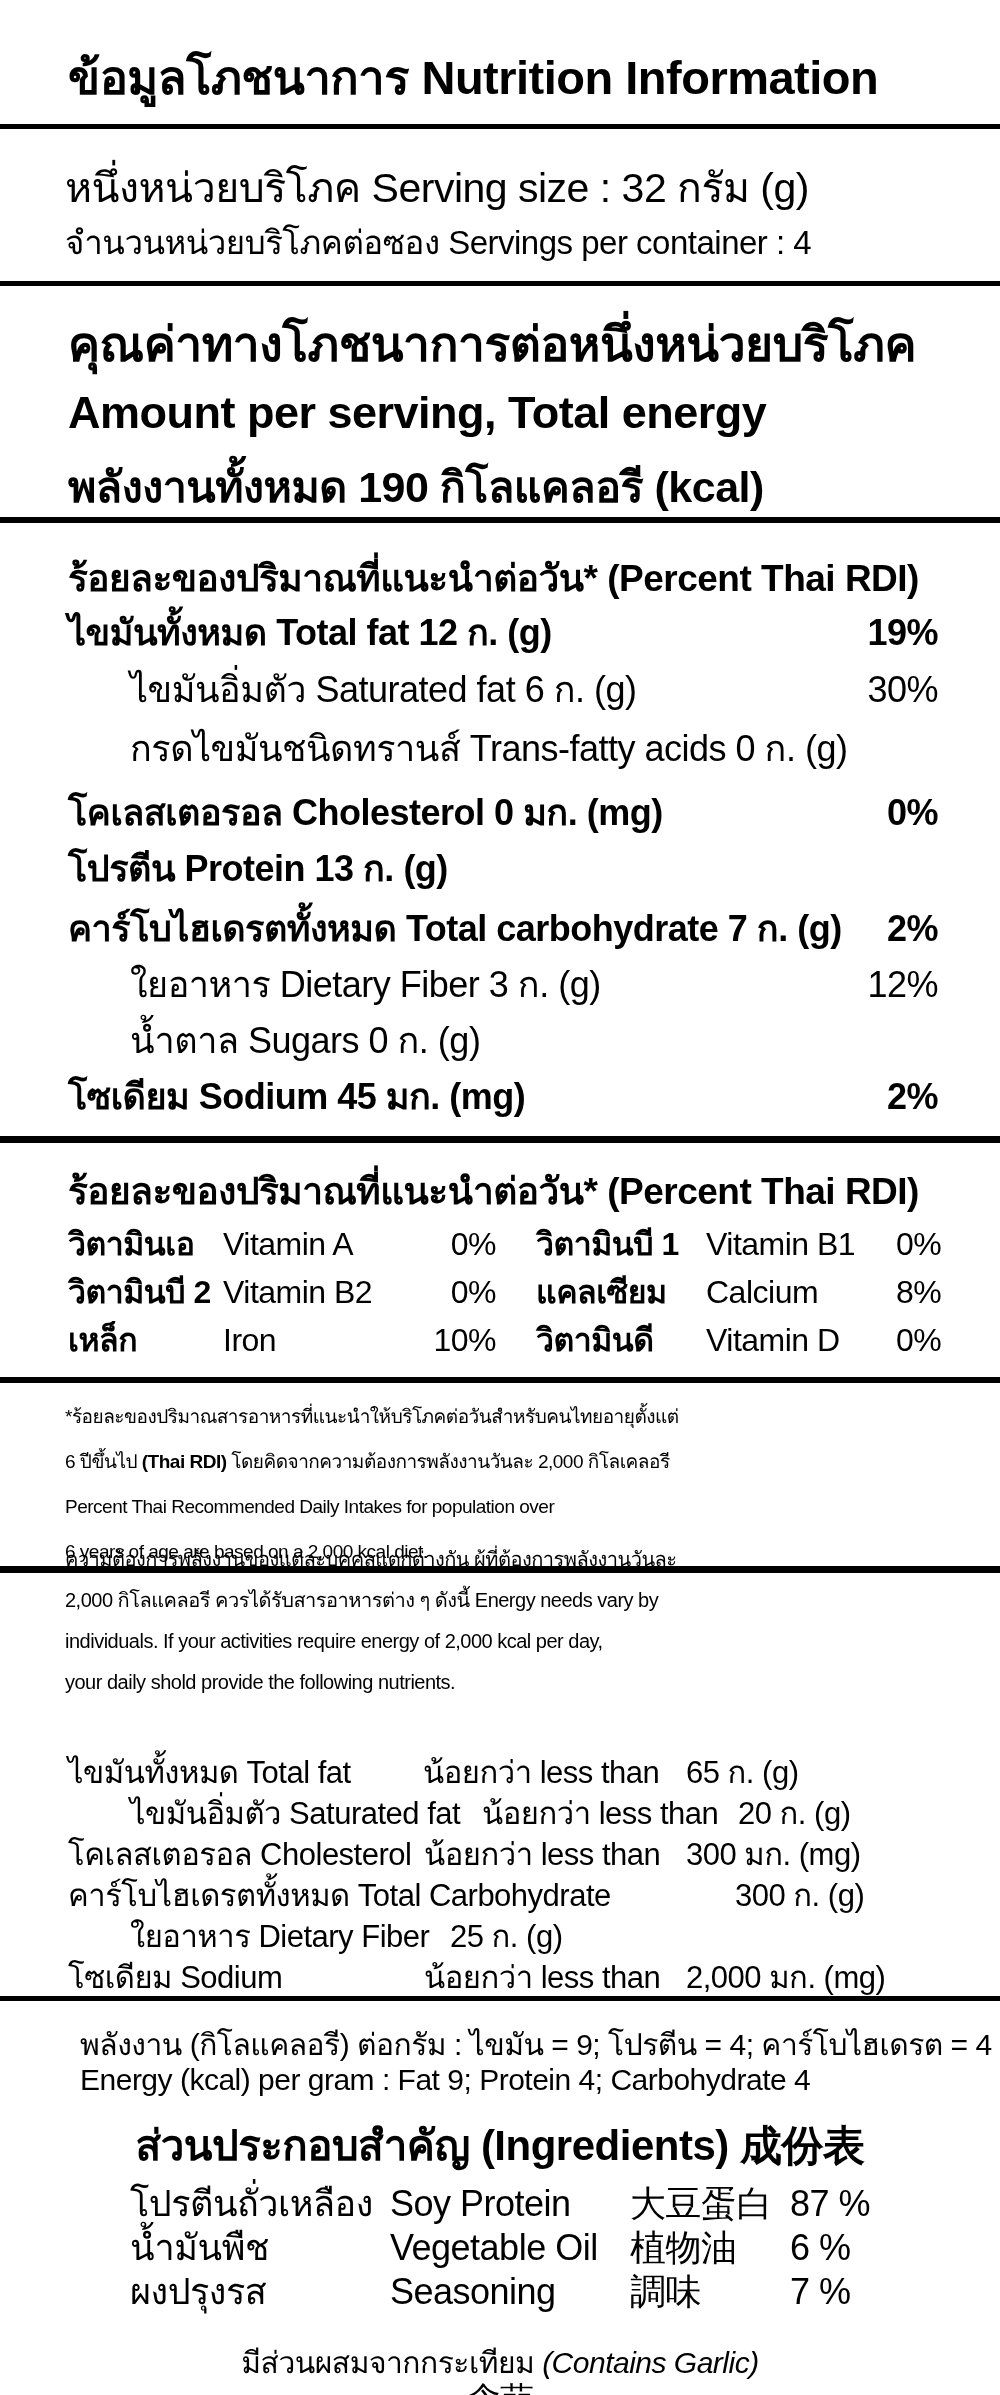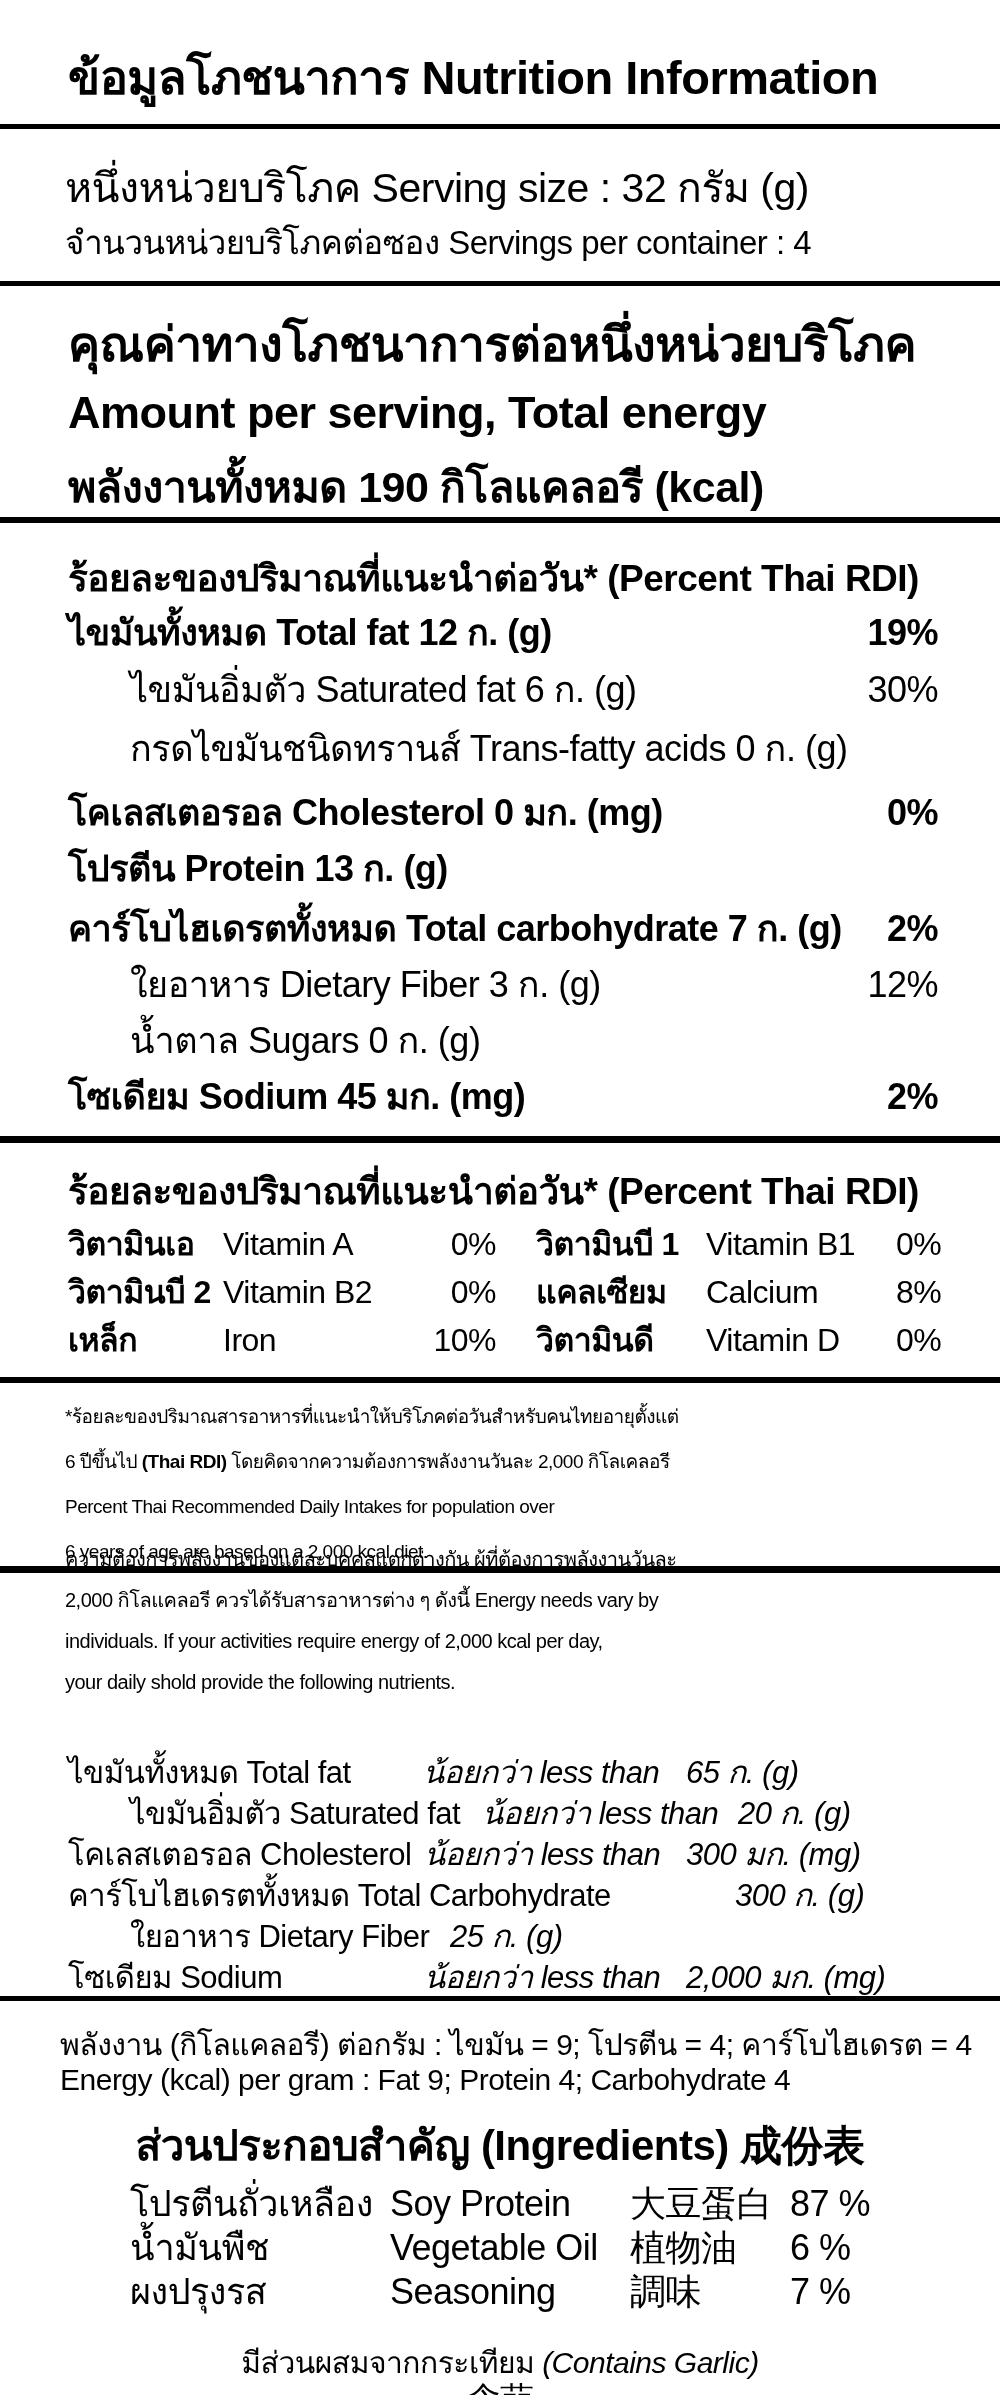--- a/index.html
+++ b/index.html
@@ -22,23 +22,23 @@
   .nrow{position:absolute;left:68px;width:870px;display:flex;justify-content:space-between;font-size:36px;line-height:40px;}
   .nrow .txt.ind{padding-left:62px;}
   .vgrid{position:absolute;top:1226px;left:68px;width:870px;display:grid;
          grid-template-columns:155px 205px 68px 210px 190px 42px;row-gap:12px;font-size:32px;line-height:36px;}
   .vgrid .vth{font-weight:bold;}
   .vgrid .vpct{text-align:right;}
   .vgrid .vth2{padding-left:40px;font-weight:bold;}
   .fnote{top:1394px;left:65px;width:878px;font-size:19px;line-height:45px;}
   .needs{top:1539px;left:65px;width:878px;font-size:20px;line-height:41px;}
   .lrow{position:absolute;left:68px;width:870px;height:41px;font-size:31px;line-height:41px;}
-  .lrow .less,.lrow .amt{position:absolute;top:0;font-style:italic;}
+  .lrow .less,.lrow .amt{position:absolute;top:0;}
   .lrow .lbl.ind{padding-left:62px;}
-  .epg{left:60px;font-size:30px;}
+  .epg{left:80px;font-size:30px;}
   .ihead{top:2112px;left:0;width:1000px;text-align:center;font-size:42px;font-weight:bold;}
   .igrid{position:absolute;top:2186px;left:130px;width:750px;display:grid;
          grid-template-columns:260px 240px 160px 90px;row-gap:8px;font-size:36px;line-height:36px;}
   .igrid .ipct{text-align:left;}
   .garlic{top:2339px;left:0;width:1000px;text-align:center;font-size:30px;}
   .zh-bottom{top:2377px;left:0;width:1000px;text-align:center;font-size:34px;}
 </style>
 </head>
 <body>
 

